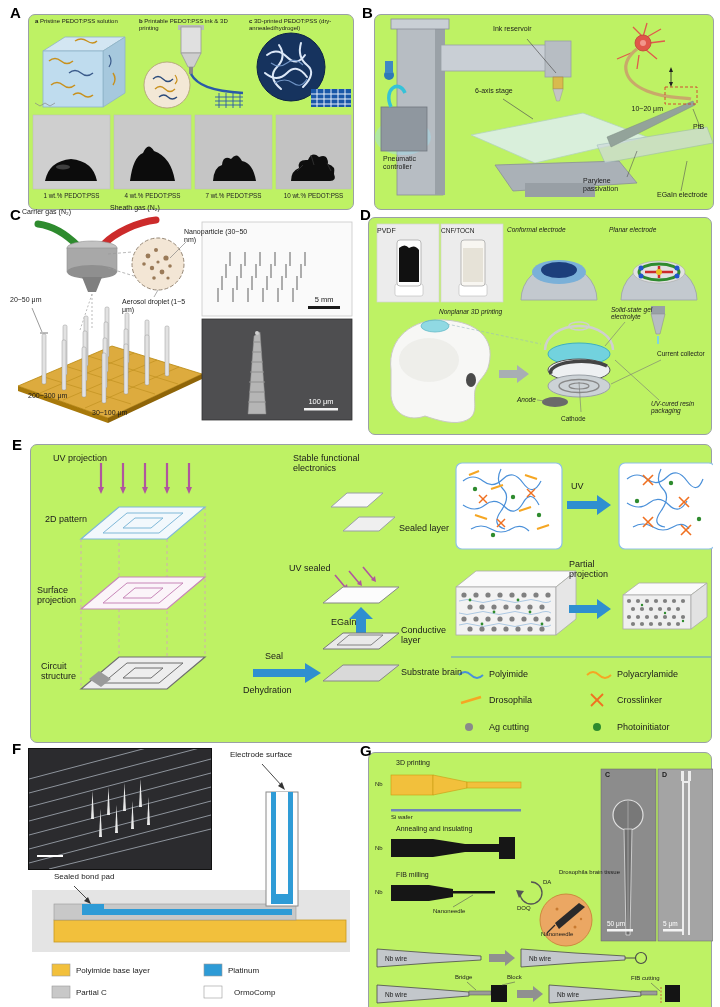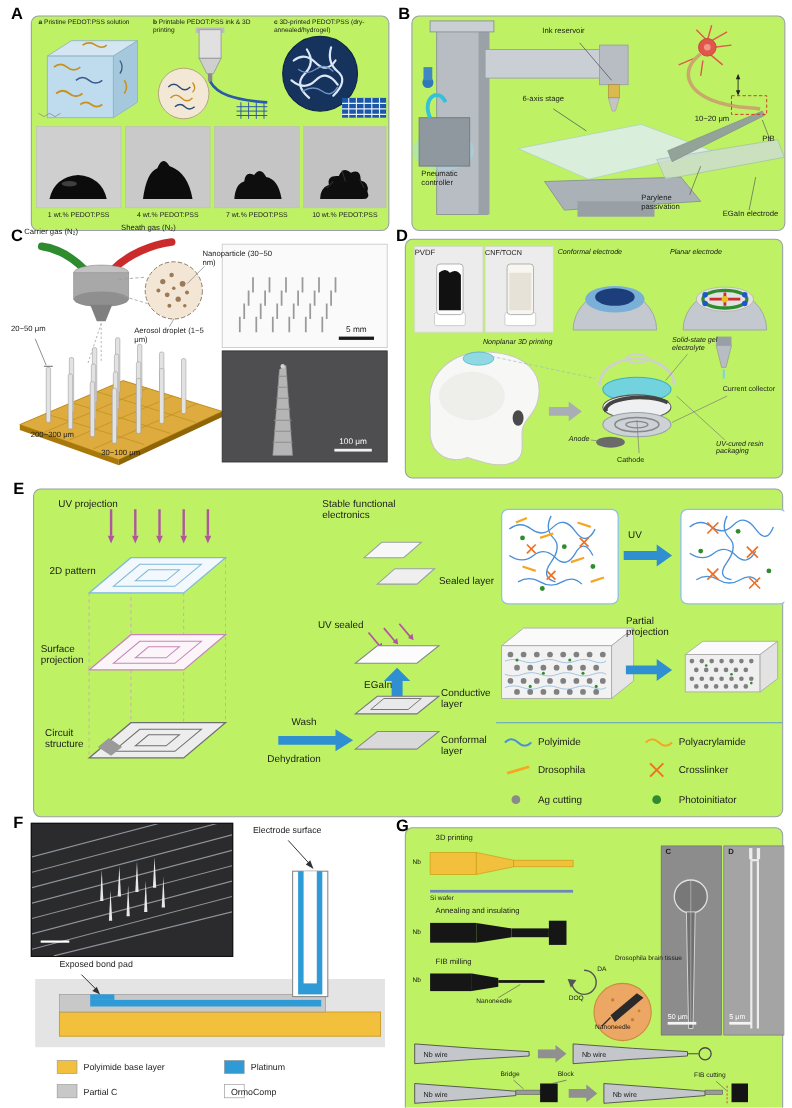--- a/index.html
+++ b/index.html
@@ -576,28 +576,28 @@
               <line x1="572" y1="249" x2="560" y2="261"></line>
           </g>
           <circle cx="438" cy="282" r="4" fill="#8a8a8a"></circle>
           <circle cx="566" cy="282" r="4" fill="#2e8b2e"></circle>
         </g>
       </svg>
       <div class="lbl t9" style="left:22px;top:8px;width:80px">UV projection</div>
       <div class="lbl t9" style="left:14px;top:69px;width:52px">2D pattern</div>
       <div class="lbl t9" style="left:6px;top:140px;width:56px">Surface projection</div>
       <div class="lbl t9" style="left:10px;top:216px;width:50px">Circuit structure</div>
-      <div class="lbl t9" style="left:234px;top:206px;width:40px">Wash</div>
+      <div class="lbl t9" style="left:234px;top:206px;width:40px">Seal</div>
       <div class="lbl t9" style="left:212px;top:240px;width:60px">Dehydration</div>
       <div class="lbl t9 c" style="left:262px;top:8px;width:112px">Stable functional electronics</div>
       <div class="lbl t9" style="left:368px;top:78px;width:60px">Sealed layer</div>
       <div class="lbl t9" style="left:258px;top:118px;width:48px">UV sealed</div>
       <div class="lbl t9" style="left:300px;top:172px;width:26px">EGaIn</div>
       <div class="lbl t9" style="left:370px;top:180px;width:62px">Conductive layer</div>
-      <div class="lbl t9" style="left:370px;top:222px;width:62px">Conformal layer</div>
+      <div class="lbl t9" style="left:370px;top:222px;width:62px">Substrate brain</div>
       <div class="lbl t9 c" style="left:540px;top:36px;width:30px">UV</div>
       <div class="lbl t9 c" style="left:538px;top:114px;width:62px">Partial projection</div>
       <div class="lbl t9" style="left:458px;top:224px;width:84px">Polyimide</div>
       <div class="lbl t9" style="left:586px;top:224px;width:92px">Polyacrylamide</div>
       <div class="lbl t9" style="left:458px;top:250px;width:84px">Drosophila</div>
       <div class="lbl t9" style="left:586px;top:250px;width:84px">Crosslinker</div>
       <div class="lbl t9" style="left:458px;top:277px;width:84px">Ag cutting</div>
       <div class="lbl t9" style="left:586px;top:277px;width:92px">Photoinitiator</div>
     </div>
   </section>
@@ -645,25 +645,25 @@
       <line x1="70" y1="152" x2="84" y2="166" stroke="#333333" stroke-width="0.9"></line>
       <polygon points="87,170 80,167 84,163" fill="#333333"></polygon>
       <g>
         <rect x="48" y="230" width="18" height="12" stroke="#999999" stroke-width="0.6" fill="#f2c03c"></rect>
         <rect x="200" y="230" width="18" height="12" stroke="#999999" stroke-width="0.6" fill="#2e9bd6"></rect>
         <rect x="48" y="252" width="18" height="12" stroke="#999999" stroke-width="0.6" fill="#c8c8c8"></rect>
         <rect x="200" y="252" width="18" height="12" stroke="#999999" stroke-width="0.6" fill="#ffffff"></rect>
       </g>
     </svg>
     <div class="lbl" style="left:226px;top:16px;width:92px">Electrode surface</div>
-    <div class="lbl" style="left:50px;top:138px;width:110px">Exposed bond pad</div>
+    <div class="lbl" style="left:50px;top:138px;width:110px">Sealed bond pad</div>
     <div class="lbl" style="left:72px;top:232px;width:120px">Polyimide base layer</div>
     <div class="lbl" style="left:224px;top:232px;width:80px">Platinum</div>
     <div class="lbl" style="left:72px;top:254px;width:100px">Partial C</div>
-    <div class="lbl" style="left:206px;top:254px;width:80px">OrmoComp</div>
+    <div class="lbl" style="left:230px;top:254px;width:80px">OrmoComp</div>
   </section>
 
   <section class="panel" style="left:358px;top:736px;width:358px;height:271px">
     <span class="ptag" style="left:2px;top:6px">G</span>
     <div class="pbox" style="left:10px;top:4px;width:344px;height:264px">
       <svg class="g" width="344" height="264" viewBox="0 0 344 264">
         <g>
           <rect x="22" y="22" width="42" height="20" fill="#f2c03c" stroke="#c89b10" stroke-width="0.6"></rect>
           <polygon points="64,22 98,29 98,35 64,42" fill="#f2c03c" stroke="#c89b10" stroke-width="0.6"></polygon>
           <rect x="98" y="29" width="54" height="6" fill="#f2c03c" stroke="#c89b10" stroke-width="0.6"></rect>

